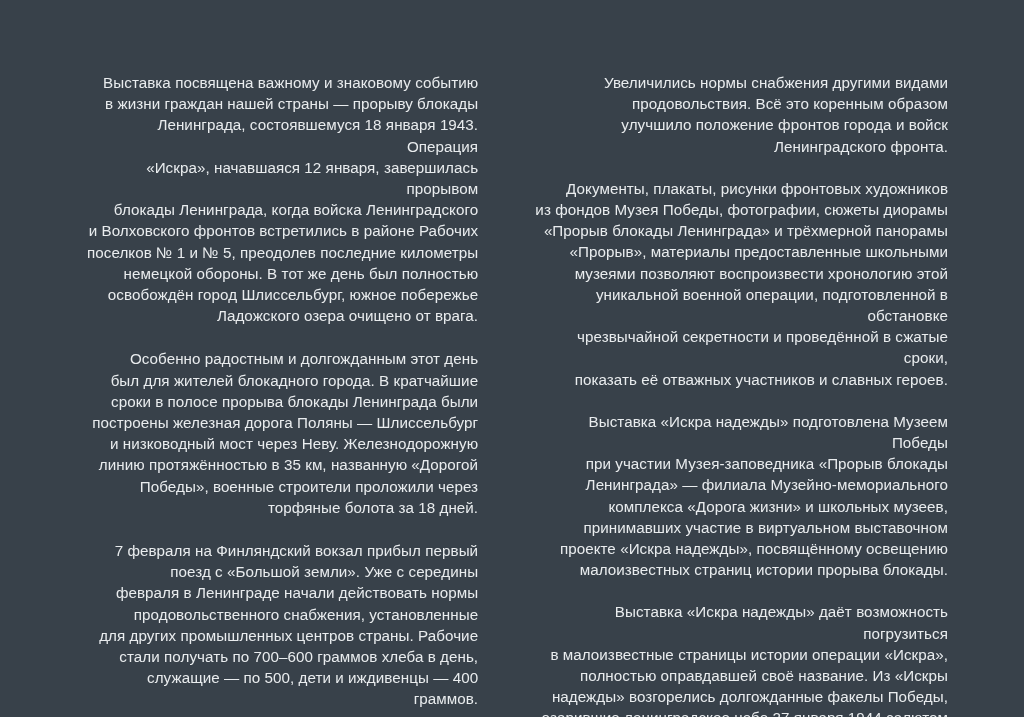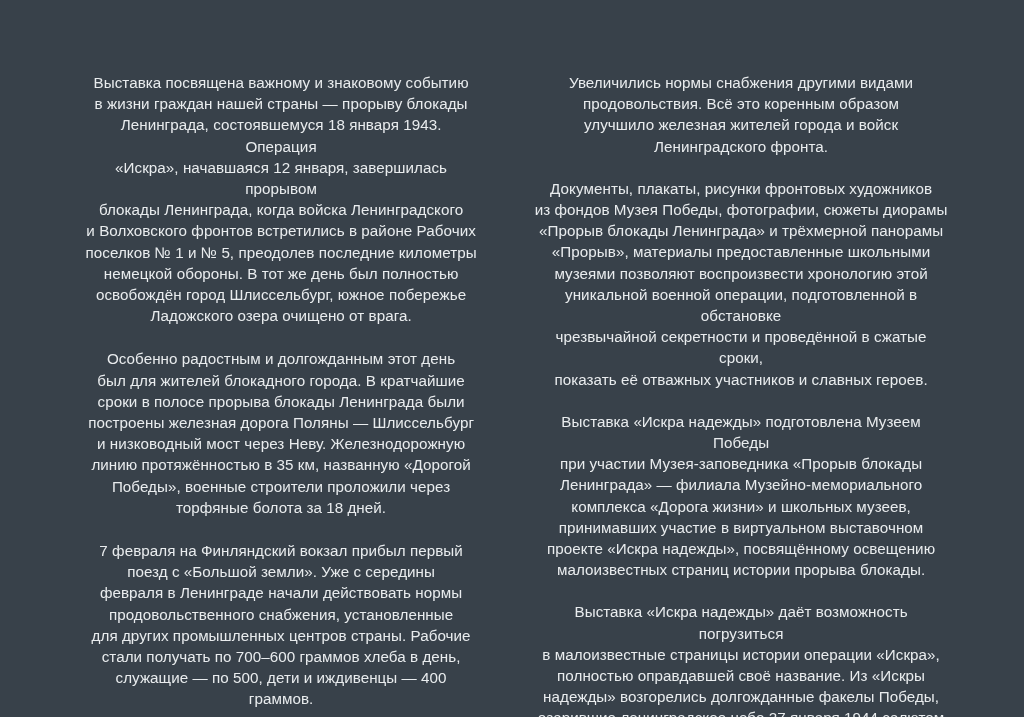--- a/index.html
+++ b/index.html
@@ -30,21 +30,21 @@
     flex-direction: column;
   }
   .column-left { width: 400px; }
   .column-right { width: 420px; }
   p.para {
     margin: 0 0 22px 0;
     color: #e9ecee;
     font-size: 15.2px;
     line-height: 21.2px;
     letter-spacing: 0.05px;
-    text-align: center;
+    text-align: right;
     white-space: pre-line;
     font-weight: 400;
   }
   p.para:last-child {
     margin-bottom: 0;
   }
   .column-right p.para {
     margin-bottom: 21px;
   }
 </style>
@@ -77,21 +77,21 @@
 февраля в Ленинграде начали действовать нормы
 продовольственного снабжения, установленные
 для других промышленных центров страны. Рабочие
 стали получать по 700–600 граммов хлеба в день,
 служащие — по 500, дети и иждивенцы — 400 граммов.</p>
   </div>
 
   <div class="column column-right">
     <p class="para">Увеличились нормы снабжения другими видами
 продовольствия. Всё это коренным образом
-улучшило железная жителей города и войск
+улучшило положение фронтов города и войск
 Ленинградского фронта.</p>
     <p class="para">Документы, плакаты, рисунки фронтовых художников
 из фондов Музея Победы, фотографии, сюжеты диорамы
 «Прорыв блокады Ленинграда» и трёхмерной панорамы
 «Прорыв», материалы предоставленные школьными
 музеями позволяют воспроизвести хронологию этой
 уникальной военной операции, подготовленной в обстановке
 чрезвычайной секретности и проведённой в сжатые сроки,
 показать её отважных участников и славных героев.</p>
     <p class="para">Выставка «Искра надежды» подготовлена Музеем Победы

